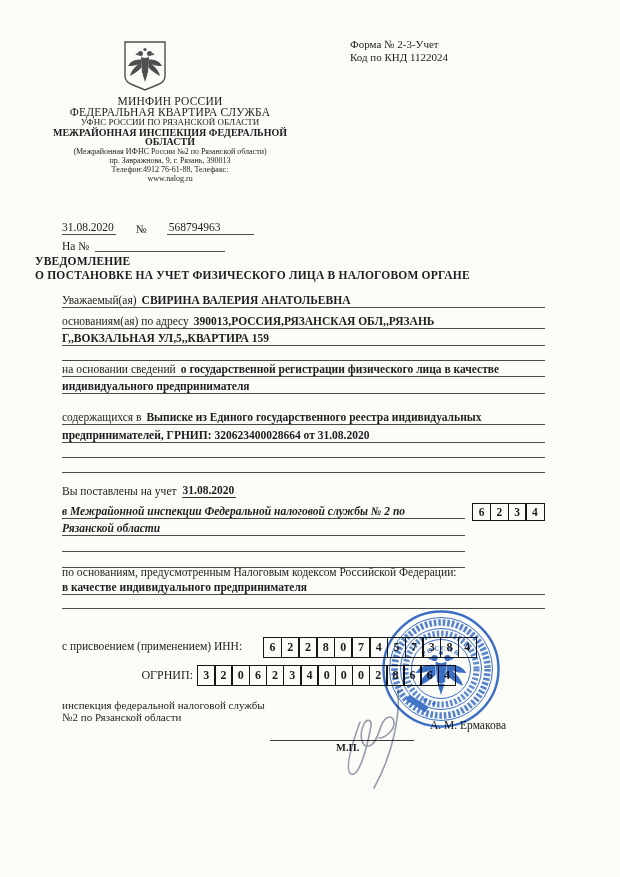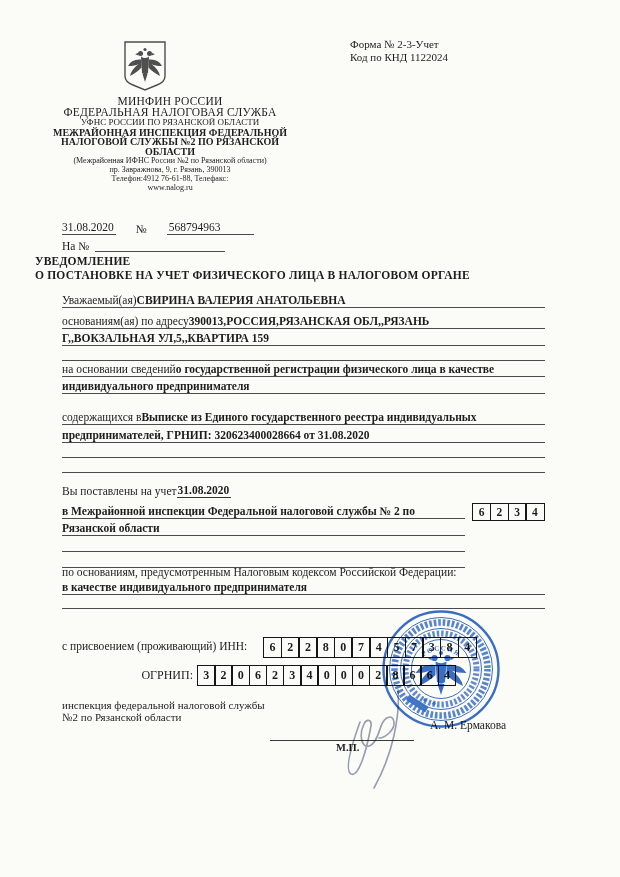--- a/index.html
+++ b/index.html
@@ -23,23 +23,23 @@
   .ref-line1{display:flex;align-items:flex-end;}
   .u{border-bottom:1px solid #4a4a4a;}
   .ref-date{padding:0 2px 1px 0;}
   .ref-no{margin-left:20px;}
   .ref-num{margin-left:20px;padding:0 34px 1px 2px;text-align:right;}
   .ref-line2{margin-top:4px;display:flex;align-items:flex-end;}
   .ref-blank{display:inline-block;width:130px;height:12px;margin-left:6px;}
   
   .title{position:absolute;left:35px;top:255px;width:510px;text-align:left;font-weight:bold;font-size:11.5px;line-height:13.5px;letter-spacing:.2px;}
   
-  .row{position:absolute;left:62px;width:483px;height:17px;display:flex;align-items:flex-end;
+  .row{position:absolute;left:62px;width:483px;height:17px;display:flex;align-items:flex-end;gap:5px;
        font-size:11.5px;line-height:13px;border-bottom:1px solid #4a4a4a;white-space:nowrap;}
-  .row.short{width:403px;}
+  .row.short{width:403px;font-style:italic;}
   .row.noline{border-bottom:none;}
   .b{font-weight:bold;}
   .date-u{border-bottom:1px solid #333;padding:0 2px 0 1px;}
   
   .cells{position:absolute;display:flex;}
   .cells span{
     box-sizing:border-box;border:1.5px solid #161616;margin-left:-1.5px;
     display:flex;align-items:center;justify-content:center;
     font-weight:bold;font-family:"Liberation Serif",serif;
   }
@@ -72,24 +72,23 @@
         <path d="M28.8 12.8 l3 1.4 -3 1.4 z"></path>
       <path d="M18 16.5 Q22 19.5 26 16.5 L25 33 Q22 35.8 19 33 Z"></path>
       <path d="M18.5 19.5 Q8.5 18.5 5 26 Q12 26 15.5 24 Q8 30 7 36 Q14.5 32 18.5 27.5 Z"></path>
       <path d="M25.5 19.5 Q35.5 18.5 39 26 Q32 26 28.5 24 Q36 30 37 36 Q29.5 32 25.5 27.5 Z"></path>
       <path d="M19.5 34 L22 42 L24.5 34 Z"></path>
     </g>
   </svg>
 
   <div class="org-block">
     <div class="h-lg">МИНФИН РОССИИ</div>
-    <div class="h-lg">ФЕДЕРАЛЬНАЯ НАЛОГОВАЯ СЛУЖБА</div>
+    <div class="h-lg">ФЕДЕРАЛЬНАЯ КВАРТИРА СЛУЖБА</div>
     <div class="h-md">УФНС РОССИИ ПО РЯЗАНСКОЙ ОБЛАСТИ</div>
     <div class="h-bold">МЕЖРАЙОННАЯ ИНСПЕКЦИЯ ФЕДЕРАЛЬНОЙ</div>
-    <div class="h-bold">НАЛОГОВОЙ СЛУЖБЫ №2 ПО РЯЗАНСКОЙ</div>
     <div class="h-bold">ОБЛАСТИ</div>
     <div class="h-sm">(Межрайонная ИФНС России №2 по Рязанской области)</div>
     <div class="h-sm">пр. Завражнова, 9, г. Рязань, 390013</div>
     <div class="h-sm">Телефон:4912 76-61-88, Телефакс:</div>
     <div class="h-sm">www.nalog.ru</div>
   </div>
 
   <div class="form-ref">
     <div>Форма № 2-3-Учет</div>
     <div>Код по КНД 1122024</div>
@@ -162,21 +161,21 @@
   <div class="row short" style="top:550px"></div>
 
   <div class="row noline" style="top:566px;height:13px">
     <span>по основаниям, предусмотренным Налоговым кодексом Российской Федерации:</span>
   </div>
   <div class="row" style="top:577px">
     <span class="b">в качестве индивидуального предпринимателя</span>
   </div>
   <div class="row" style="top:591px"></div>
 
-  <div class="inn-label">с присвоением (проживающий) ИНН:</div>
+  <div class="inn-label">с присвоением (применением) ИНН:</div>
   <div class="cells inn-cells" style="left:263px;top:637px">
       <span>6</span>
       <span>2</span>
       <span>2</span>
       <span>8</span>
       <span>0</span>
       <span>7</span>
       <span>4</span>
       <span>5</span>
       <span>7</span>

